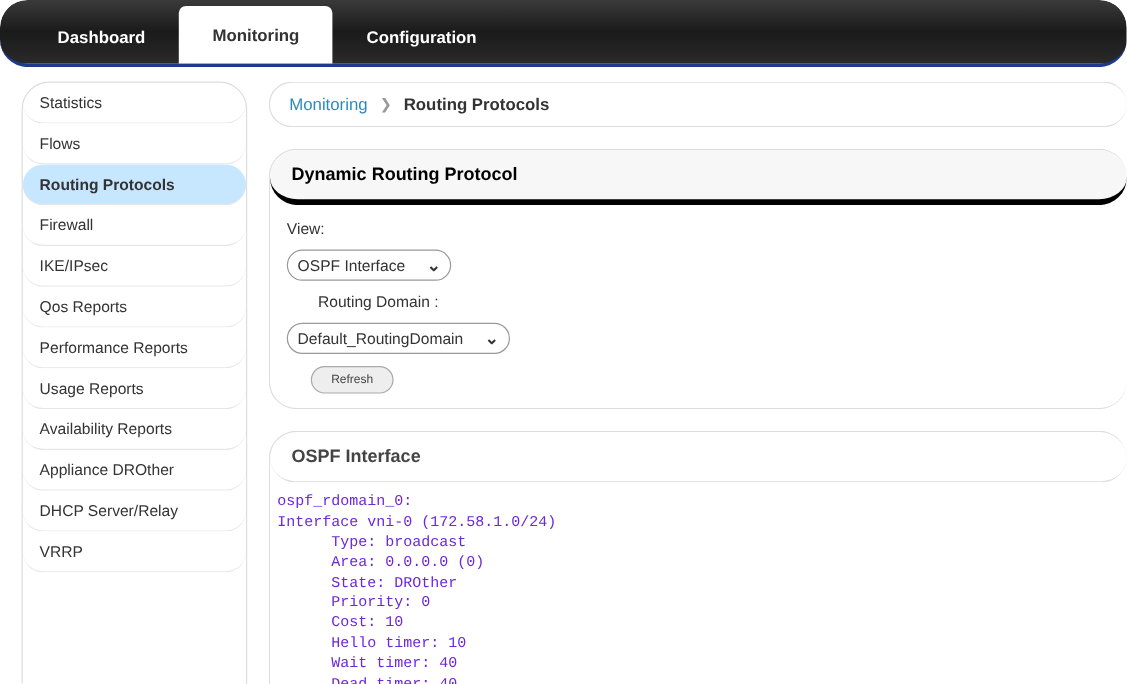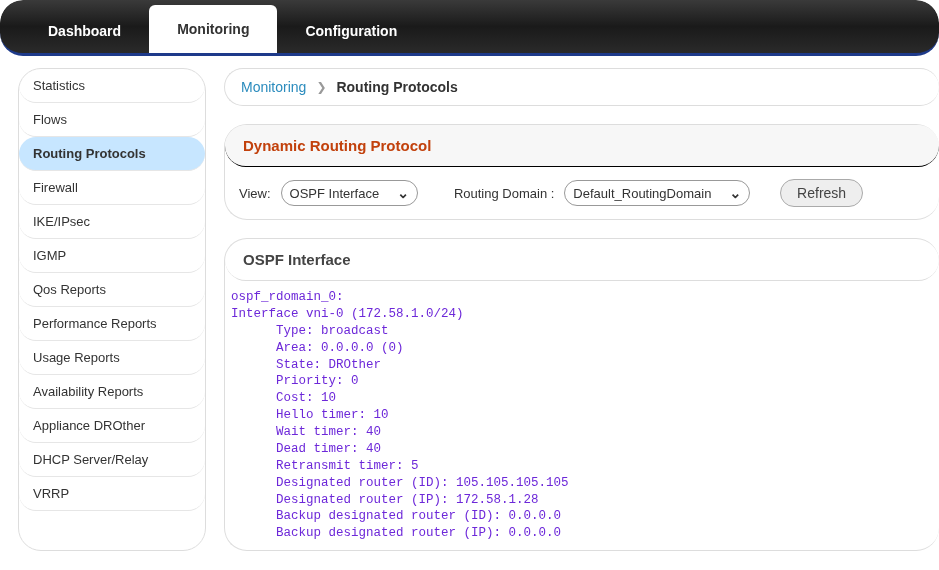--- a/index.html
+++ b/index.html
@@ -70,53 +70,54 @@
 .breadcrumb .link { color: #2a8bbd; cursor: pointer; }
 .breadcrumb .chev { color: #999; font-size: 12px; }
 .breadcrumb .current { font-weight: 700; color: #333; }
 .panel {
   border: 1px solid #ddd;
   border-right: none;
   margin-top: 18px;
 }
 .panel-header {
   background: #f7f7f7;
-  border-bottom: 1px solid #000000;
+  border-bottom: 5px solid #000000;
   padding: 12px 18px;
   font-size: 15px;
   font-weight: 700;
-  color: #c2410c;
+  color: #000000;
 }
 .panel-body {
   padding: 12px 14px;
   display: flex;
-  align-items: center;
+  align-items: flex-start;
   gap: 10px;
   font-size: 13px;
   color: #333;
+  flex-direction: column;
 }
 .select-wrap {
   border: 1px solid #999;
   padding: 4px 8px;
   display: flex;
   align-items: center;
   gap: 18px;
   background: #fff;
   cursor: pointer;
   font-size: 13px;
 }
 .chev-down {
   font-size: 14px;
   font-weight: 700;
 }
 .btn {
   border: 1px solid #aaa;
   background: #eee;
   padding: 5px 16px;
-  font-size: 14px;
+  font-size: 10px;
   color: #444;
   cursor: pointer;
 }
 .pre-panel {
   border: 1px solid #ddd;
   border-right: none;
   margin-top: 18px;
 }
 .pre-header {
   padding: 12px 18px;
@@ -144,21 +145,20 @@
   <div class="topnav-item">Configuration</div>
 </div>
 
 <div class="body-area">
   <div class="sidebar">
     <div class="sidebar-item">Statistics</div>
     <div class="sidebar-item">Flows</div>
     <div class="sidebar-item active">Routing Protocols</div>
     <div class="sidebar-item">Firewall</div>
     <div class="sidebar-item">IKE/IPsec</div>
-    <div class="sidebar-item">IGMP</div>
     <div class="sidebar-item">Qos Reports</div>
     <div class="sidebar-item">Performance Reports</div>
     <div class="sidebar-item">Usage Reports</div>
     <div class="sidebar-item">Availability Reports</div>
     <div class="sidebar-item">Appliance DROther</div>
     <div class="sidebar-item">DHCP Server/Relay</div>
     <div class="sidebar-item">VRRP</div>
   </div>
 
   <div class="main">

